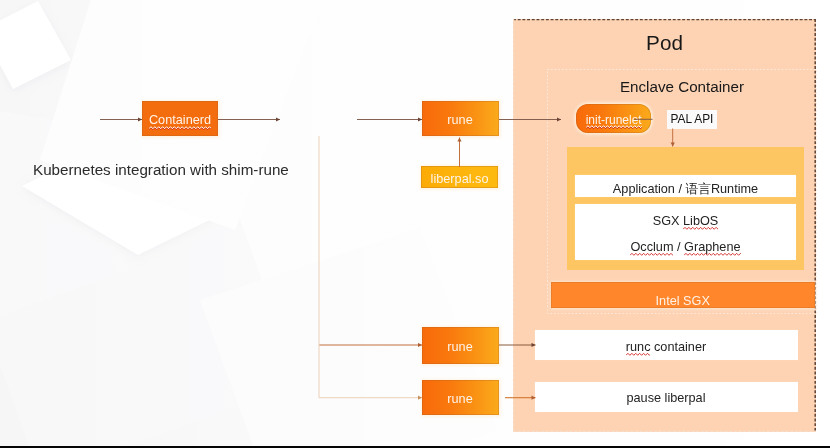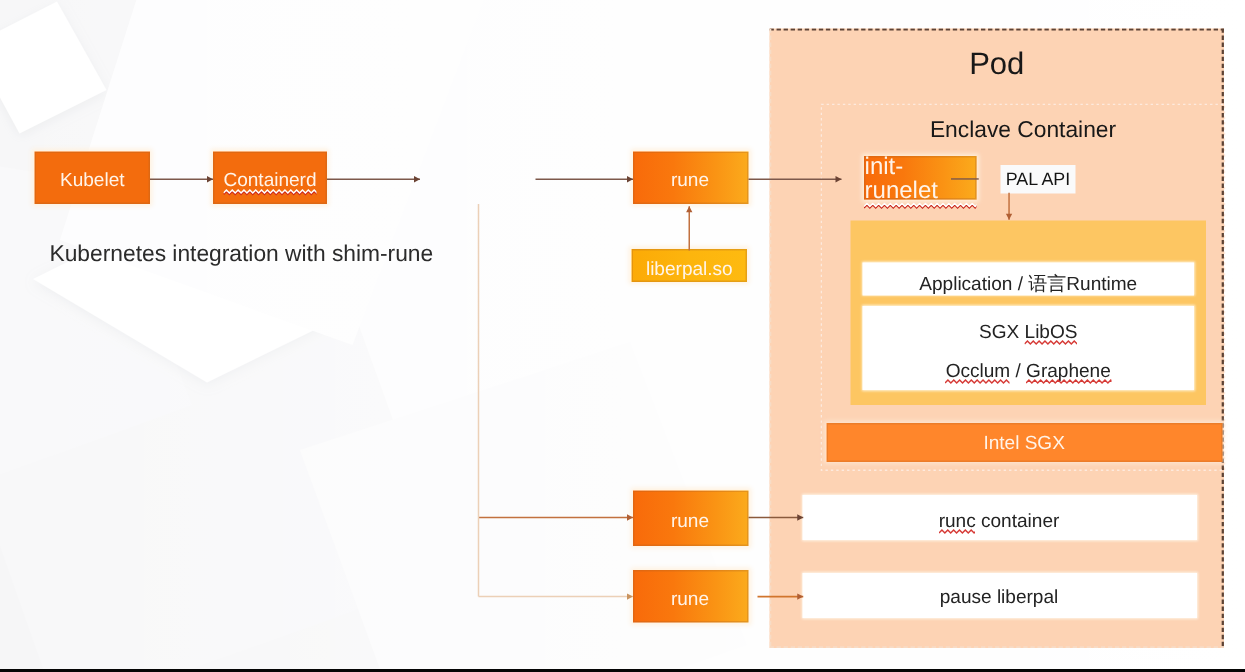--- a/index.html
+++ b/index.html
@@ -38,41 +38,41 @@
   #pod-border{left:0;top:0;width:303px;height:413px;pointer-events:none;}
   #pod-title{left:0;right:0;top:12.3px;text-align:center;}
 
   
   #enclave-container{left:34px;top:50px;width:270px;height:245px;}
   #ec-border{left:0;top:0;width:270px;height:245px;pointer-events:none;}
   
   #ec-title{left:0;right:0;top:8.5px;text-align:center;}
 
   
-  #init-runelet{left:29.4px;top:34.9px;width:74.5px;height:28.7px;font-size:16px;}
+  #init-runelet{left:29.4px;top:34.9px;width:74.5px;height:28.7px;font-size:12px;border-radius:12px;}
   
   #pal-api{left:120.3px;top:40.5px;width:49.3px;height:19px;background:#fafafb;
        display:flex;align-items:center;justify-content:center;
        font-size:11.9px;color:#141414;}
 
   
   #enclave{left:19.5px;top:77.6px;width:237px;height:123px;background:#fdc662;}
   #enclave-title{left:0;right:0;top:7.5px;text-align:center;}
   .whitebox{background:#ffffff;display:flex;flex-direction:column;
        align-items:center;justify-content:center;
        box-shadow:0 0 1.6px 0.4px rgba(255,252,240,0.85);}
   
   #app-row{left:8.5px;top:28px;width:221px;height:22px;padding-top:7px;box-sizing:border-box;}
   
   #libos-row{left:8.5px;top:57.6px;width:221px;height:56.3px;position:absolute;}
   #occlum-lbl{position:absolute;top:36px;}
   #libos-lbl{margin-bottom:0;position:absolute;top:10px;}
   
   #intel-sgx{left:4px;top:213px;width:263.5px;height:25.5px;background:#ff862b;
-       display:flex;align-items:center;justify-content:center;padding-top:0;box-sizing:border-box;
+       display:flex;align-items:flex-end;justify-content:center;padding-top:0;box-sizing:border-box;
        box-shadow:inset 0 0 0 1px rgba(170,95,35,0.22), 0 0 3px 1.5px rgba(255,240,225,0.6);}
 
   
   #runc-container{left:21.5px;top:311px;width:263px;height:30px;padding-top:3px;box-sizing:border-box;}
   #pause-container{left:21.5px;top:363px;width:263px;height:30px;padding-top:1.5px;box-sizing:border-box;}
 
   
   #kubelet{left:23px;top:101px;width:77px;height:35px;}
   #containerd{left:142px;top:101px;width:76px;height:35px;}
   #shim-rune{left:280px;top:101px;width:77px;height:35px;}
@@ -207,23 +207,20 @@
     <div class="abs whitebox" id="runc-container">
       <span class="rowlbl"><span class="sq">runc<svg class="wv" width="100%" height="5" style="bottom: -3px;">
               <path d="M0 3.3 l1.95 -2 l1.95 2 l1.95 -2 l1.95 2 l1.95 -2 l1.95 2 l1.95 -2 l1.95 2 l1.95 -2 l1.95 2 l1.95 -2 l1.95 2 l1.95 -2 l1.95 2 l1.95 -2 l1.95 2 l1.95 -2 l1.95 2 l1.95 -2 l1.95 2 l1.95 -2 l1.95 2 l1.95 -2 l1.95 2 l1.95 -2 l1.95 2 l1.95 -2 l1.95 2 l1.95 -2 l1.95 2 l1.95 -2 l1.95 2 l1.95 -2 l1.95 2 l1.95 -2 l1.95 2 l1.95 -2 l1.95 2 l1.95 -2 l1.95 2 l1.95 -2 l1.95 2 l1.95 -2 l1.95 2 l1.95 -2 l1.95 2 l1.95 -2 l1.95 2 l1.95 -2 l1.95 2 l1.95 -2 l1.95 2 l1.95 -2 l1.95 2 l1.95 -2 l1.95 2 l1.95 -2 l1.95 2 l1.95 -2 l1.95 2 l1.95 -2 l1.95 2 l1.95 -2 l1.95 2 l1.95 -2 l1.95 2 l1.95 -2 l1.95 2 l1.95 -2 l1.95 2 l1.95 -2 l1.95 2 l1.95 -2 l1.95 2 l1.95 -2 l1.95 2 l1.95 -2 l1.95 2 l1.95 -2 l1.95 2 l1.95 -2 l1.95 2 l1.95 -2 l1.95 2 l1.95 -2 l1.95 2 l1.95 -2 l1.95 2 l1.95 -2 l1.95 2 l1.95 -2 l1.95 2 l1.95 -2 l1.95 2 l1.95 -2 l1.95 2 l1.95 -2 l1.95 2 l1.95 -2 l1.95 2 l1.95 -2 l1.95 2 l1.95 -2 l1.95 2 l1.95 -2 l1.95 2 l1.95 -2 l1.95 2 l1.95 -2 l1.95 2 l1.95 -2 l1.95 2 l1.95 -2 l1.95 2 l1.95 -2 l1.95 2 l1.95 -2 l1.95 2 l1.95 -2 l1.95 2 l1.95 -2 l1.95 2 l1.95 -2 l1.95 2 l1.95 -2 l1.95 2 l1.95 -2 l1.95 2 l1.95 -2 l1.95 2 l1.95 -2 l1.95 2 l1.95 -2 l1.95 2 l1.95 -2 l1.95 2 l1.95 -2 l1.95 2 l1.95 -2 l1.95 2" fill="none" stroke="#d63a36" stroke-width="1.0" stroke-linejoin="miter"></path>
             </svg></span> container</span>
     </div>
     <div class="abs whitebox" id="pause-container">
       <span class="rowlbl">pause liberpal</span>
     </div>
   </div>
 
-  <div class="abs node solid" id="kubelet">
-    <span>Kubelet</span>
-  </div>
   <div class="abs node solid" id="containerd">
     <span><span class="sq">Containerd<svg class="wv" width="100%" height="5" style="bottom: -4px;">
             <path d="M0 3.6 l1.95 -2 l1.95 2 l1.95 -2 l1.95 2 l1.95 -2 l1.95 2 l1.95 -2 l1.95 2 l1.95 -2 l1.95 2 l1.95 -2 l1.95 2 l1.95 -2 l1.95 2 l1.95 -2 l1.95 2 l1.95 -2 l1.95 2 l1.95 -2 l1.95 2 l1.95 -2 l1.95 2 l1.95 -2 l1.95 2 l1.95 -2 l1.95 2 l1.95 -2 l1.95 2 l1.95 -2 l1.95 2 l1.95 -2 l1.95 2 l1.95 -2 l1.95 2 l1.95 -2 l1.95 2 l1.95 -2 l1.95 2 l1.95 -2 l1.95 2 l1.95 -2 l1.95 2 l1.95 -2 l1.95 2 l1.95 -2 l1.95 2 l1.95 -2 l1.95 2 l1.95 -2 l1.95 2 l1.95 -2 l1.95 2 l1.95 -2 l1.95 2 l1.95 -2 l1.95 2 l1.95 -2 l1.95 2 l1.95 -2 l1.95 2 l1.95 -2 l1.95 2 l1.95 -2 l1.95 2 l1.95 -2 l1.95 2 l1.95 -2 l1.95 2 l1.95 -2 l1.95 2 l1.95 -2 l1.95 2 l1.95 -2 l1.95 2 l1.95 -2 l1.95 2 l1.95 -2 l1.95 2 l1.95 -2 l1.95 2 l1.95 -2 l1.95 2 l1.95 -2 l1.95 2 l1.95 -2 l1.95 2 l1.95 -2 l1.95 2 l1.95 -2 l1.95 2 l1.95 -2 l1.95 2 l1.95 -2 l1.95 2 l1.95 -2 l1.95 2 l1.95 -2 l1.95 2 l1.95 -2 l1.95 2 l1.95 -2 l1.95 2 l1.95 -2 l1.95 2 l1.95 -2 l1.95 2 l1.95 -2 l1.95 2 l1.95 -2 l1.95 2 l1.95 -2 l1.95 2 l1.95 -2 l1.95 2 l1.95 -2 l1.95 2 l1.95 -2 l1.95 2 l1.95 -2 l1.95 2 l1.95 -2 l1.95 2 l1.95 -2 l1.95 2 l1.95 -2 l1.95 2 l1.95 -2 l1.95 2 l1.95 -2 l1.95 2 l1.95 -2 l1.95 2 l1.95 -2 l1.95 2 l1.95 -2 l1.95 2 l1.95 -2 l1.95 2 l1.95 -2 l1.95 2" fill="none" stroke="#cf2a1c" stroke-width="1.0" stroke-linejoin="miter"></path>
             <path d="M0 2.7 l1.95 -2 l1.95 2 l1.95 -2 l1.95 2 l1.95 -2 l1.95 2 l1.95 -2 l1.95 2 l1.95 -2 l1.95 2 l1.95 -2 l1.95 2 l1.95 -2 l1.95 2 l1.95 -2 l1.95 2 l1.95 -2 l1.95 2 l1.95 -2 l1.95 2 l1.95 -2 l1.95 2 l1.95 -2 l1.95 2 l1.95 -2 l1.95 2 l1.95 -2 l1.95 2 l1.95 -2 l1.95 2 l1.95 -2 l1.95 2 l1.95 -2 l1.95 2 l1.95 -2 l1.95 2 l1.95 -2 l1.95 2 l1.95 -2 l1.95 2 l1.95 -2 l1.95 2 l1.95 -2 l1.95 2 l1.95 -2 l1.95 2 l1.95 -2 l1.95 2 l1.95 -2 l1.95 2 l1.95 -2 l1.95 2 l1.95 -2 l1.95 2 l1.95 -2 l1.95 2 l1.95 -2 l1.95 2 l1.95 -2 l1.95 2 l1.95 -2 l1.95 2 l1.95 -2 l1.95 2 l1.95 -2 l1.95 2 l1.95 -2 l1.95 2 l1.95 -2 l1.95 2 l1.95 -2 l1.95 2 l1.95 -2 l1.95 2 l1.95 -2 l1.95 2 l1.95 -2 l1.95 2 l1.95 -2 l1.95 2 l1.95 -2 l1.95 2 l1.95 -2 l1.95 2 l1.95 -2 l1.95 2 l1.95 -2 l1.95 2 l1.95 -2 l1.95 2 l1.95 -2 l1.95 2 l1.95 -2 l1.95 2 l1.95 -2 l1.95 2 l1.95 -2 l1.95 2 l1.95 -2 l1.95 2 l1.95 -2 l1.95 2 l1.95 -2 l1.95 2 l1.95 -2 l1.95 2 l1.95 -2 l1.95 2 l1.95 -2 l1.95 2 l1.95 -2 l1.95 2 l1.95 -2 l1.95 2 l1.95 -2 l1.95 2 l1.95 -2 l1.95 2 l1.95 -2 l1.95 2 l1.95 -2 l1.95 2 l1.95 -2 l1.95 2 l1.95 -2 l1.95 2 l1.95 -2 l1.95 2 l1.95 -2 l1.95 2 l1.95 -2 l1.95 2 l1.95 -2 l1.95 2 l1.95 -2 l1.95 2 l1.95 -2 l1.95 2 l1.95 -2 l1.95 2" fill="none" stroke="#ffffff" stroke-width="1.0" stroke-linejoin="miter"></path>
           </svg></span></span>
   </div>
   <div class="abs node grad" id="rune1">
     <span>rune</span>
   </div>
   <div class="abs node" id="liberpal">

